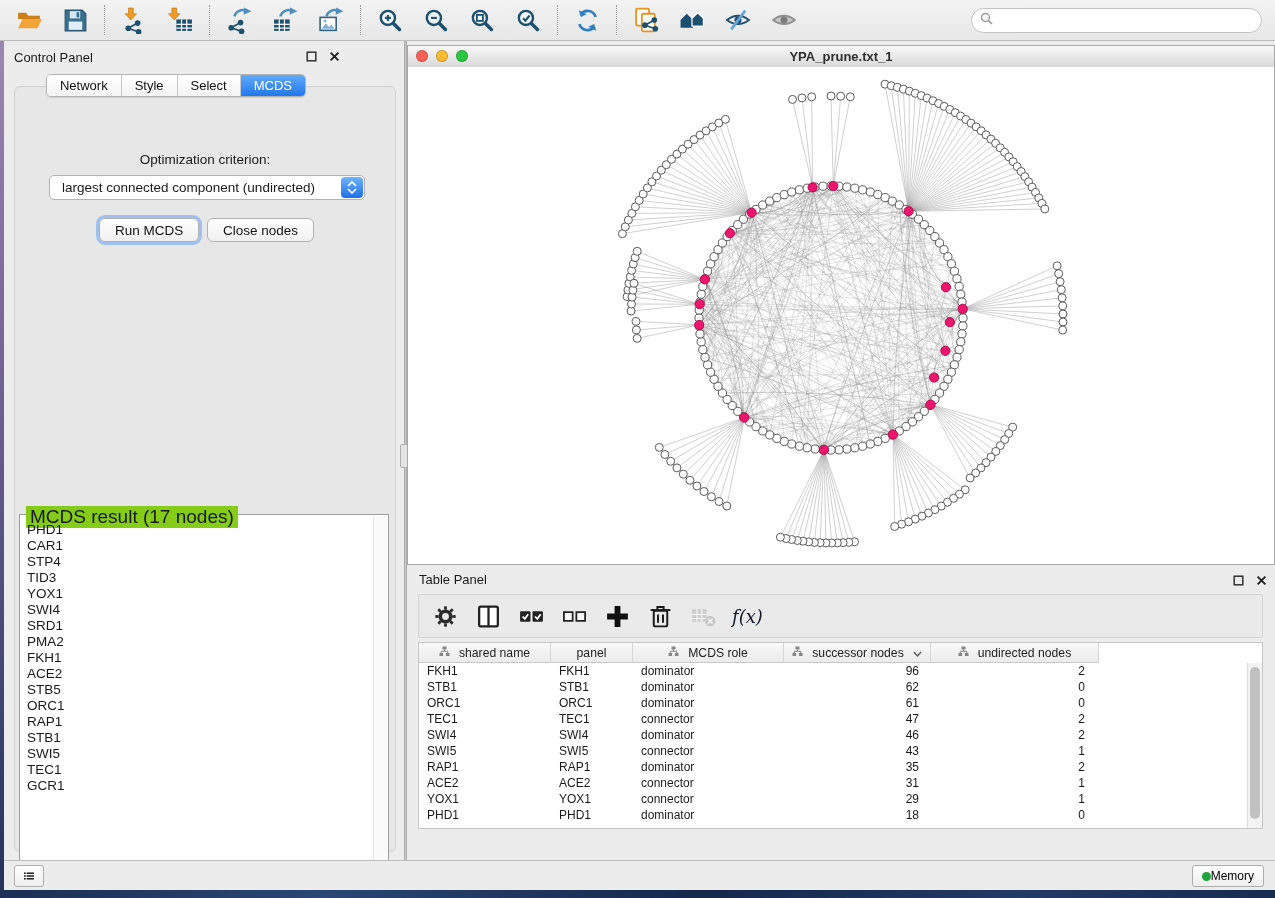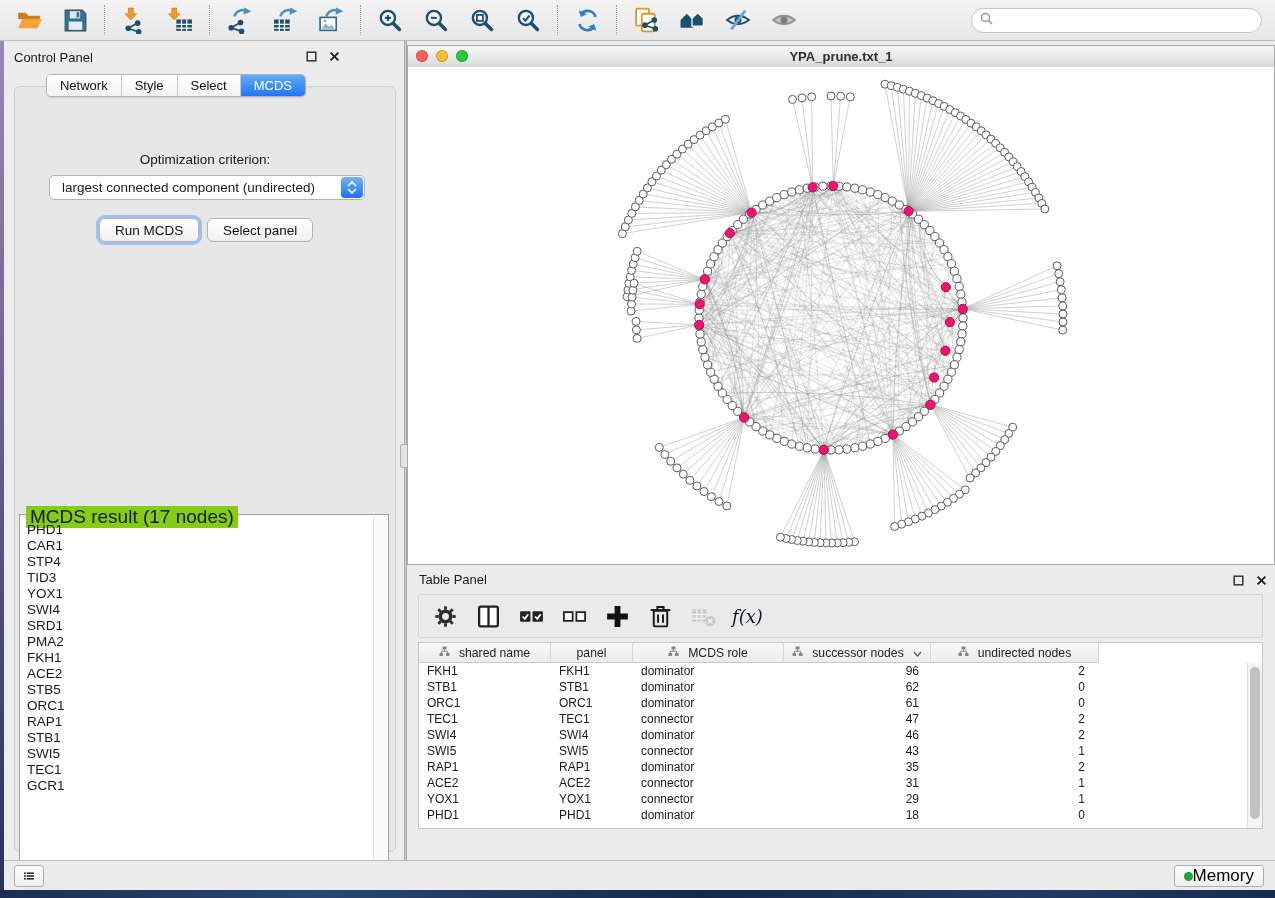--- a/index.html
+++ b/index.html
@@ -87,21 +87,21 @@
   .nt-cell{box-sizing:border-box;font-size:12px;white-space:nowrap;overflow:hidden;}
   .nt-cell.num{text-align:right;}
   #nt-scroll{position:absolute;right:0;top:20px;bottom:0;width:14px;background:#f3f3f3;border-left:1px solid #ddd;}
   #nt-thumb{position:absolute;left:2px;right:2px;top:4px;height:152px;background:#c1c1c1;border-radius:5px;}
   #tp-tabs{position:absolute;left:0;right:0;bottom:5px;text-align:center;}
   
   #statusbar{position:absolute;left:4px;top:860px;width:1271px;height:30px;box-sizing:border-box;
       background:#ececec;border-top:1px solid #bdbdbd;}
   .sb-btn{position:absolute;top:4px;height:22px;box-sizing:border-box;background:linear-gradient(#fdfdfd,#efefef);
       border:1px solid #aeaeae;border-radius:3px;display:flex;align-items:center;justify-content:center;
-      font-size:17px;padding:0 9px;}
+      font-size:12px;padding:0 9px;}
   #menu-list-btn{left:10px;width:30px;}
   #memory-btn{right:11px;}
   .dot{width:9px;height:9px;border-radius:50%;}
 </style>
 </head>
 <body>
 
 <div id="wall-left"></div>
 <div id="wall-bottom"></div>
 
@@ -322,21 +322,21 @@
       <span id="opt-dd-step">
         <svg width="10" height="6" viewBox="0 0 10 6">
             <path d="M1 5l4-4 4 4" fill="none" stroke="#fff" stroke-width="1.7"></path>
           </svg>
         <svg width="10" height="6" viewBox="0 0 10 6">
             <path d="M1 1l4 4 4-4" fill="none" stroke="#fff" stroke-width="1.7"></path>
           </svg>
       </span>
     </div>
     <button id="run-btn" class="mac-btn">Run MCDS</button>
-    <button id="close-panel-btn" class="mac-btn">Select panel</button>
+    <button id="close-panel-btn" class="mac-btn">Close nodes</button>
     <div id="result-group">
       <span id="result-label">MCDS result (17 nodes)</span>
       <div id="result-list">
           <div>PHD1</div>
           <div>CAR1</div>
           <div>STP4</div>
           <div>TID3</div>
           <div>YOX1</div>
           <div>SWI4</div>
           <div>SRD1</div>

